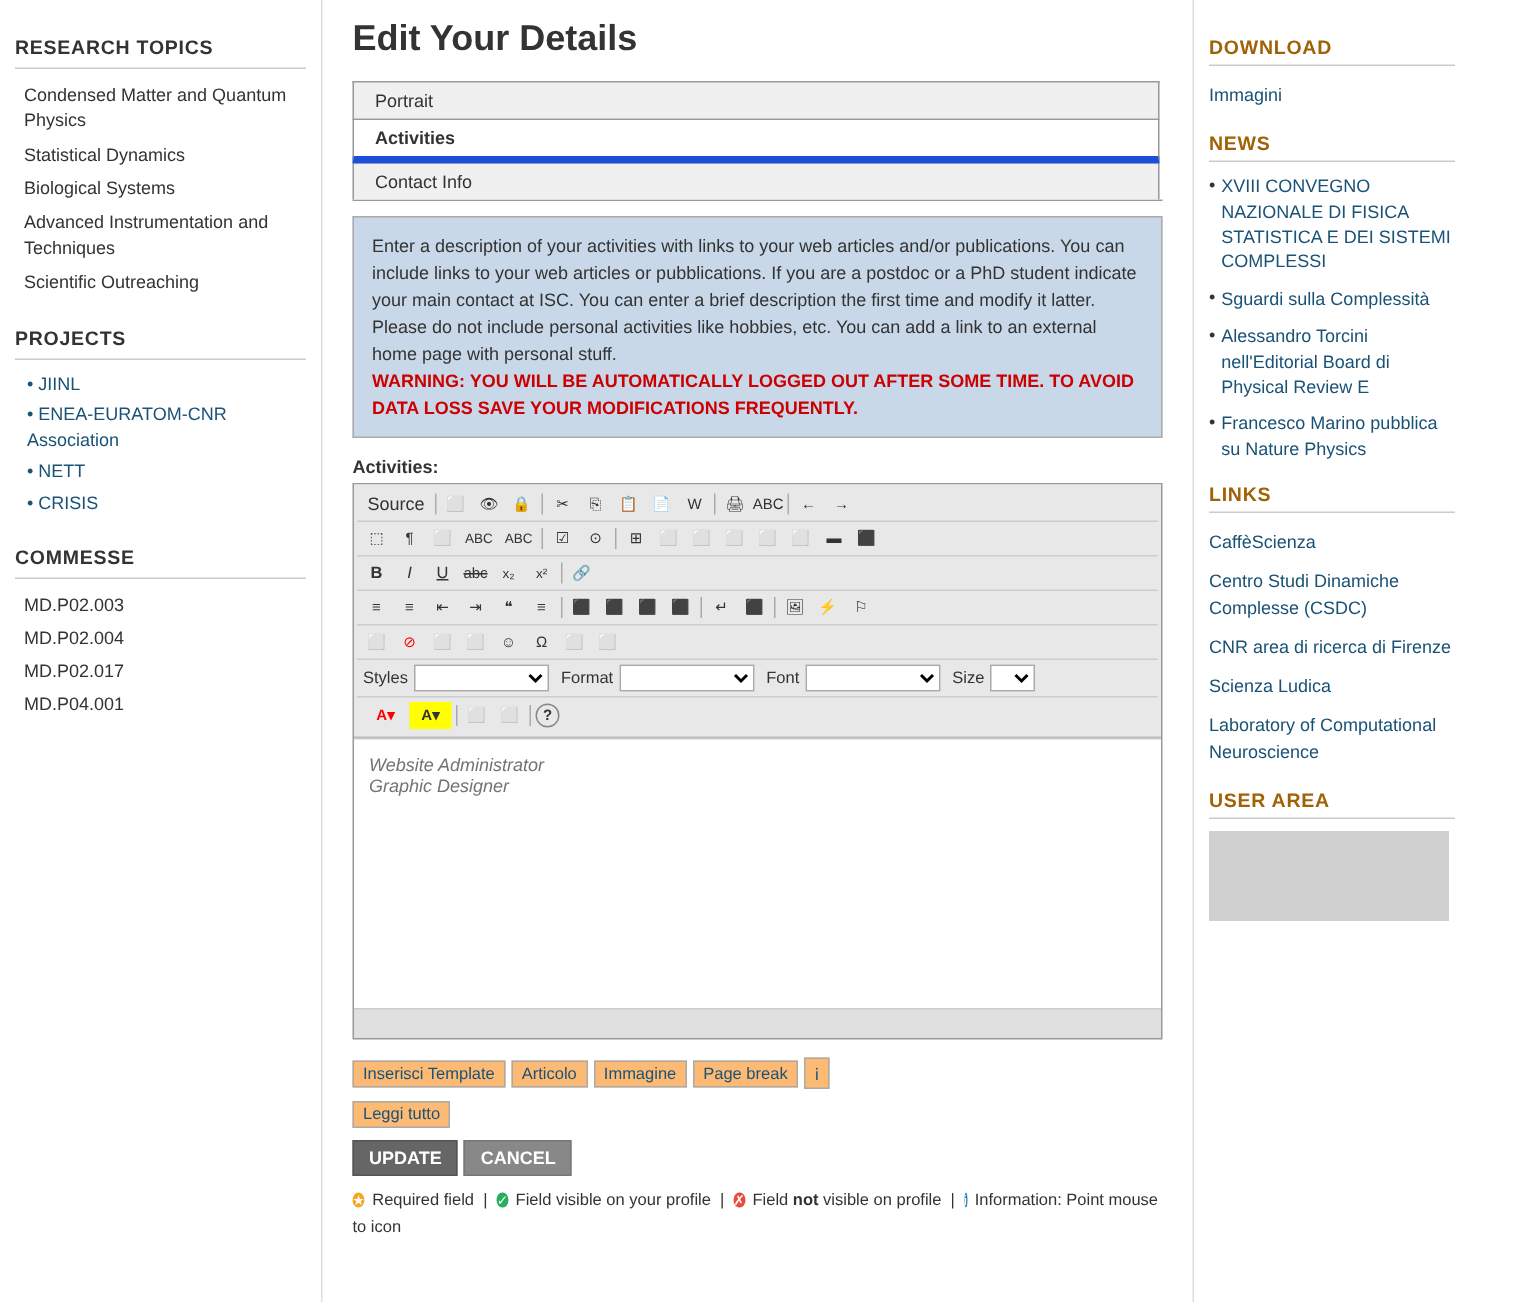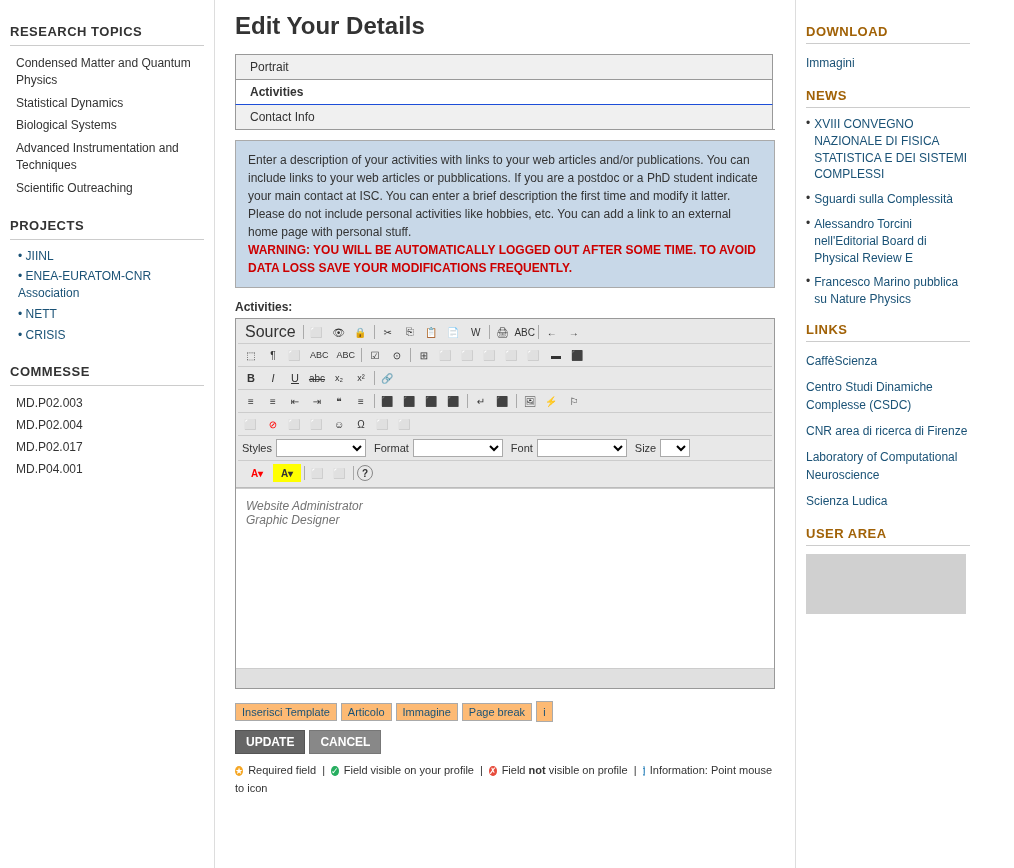--- a/index.html
+++ b/index.html
@@ -22,21 +22,21 @@
     .sidebar-plain { display: block; font-size: 12px; color: #333; padding: 2px 0 2px 6px; line-height: 1.5; }
 
     
     .main { flex: 1; padding: 12px 20px 20px 20px; max-width: 580px; }
     
     .page-title { font-size: 24px; font-weight: bold; color: #333; margin-bottom: 14px; }
     
     
     .tabs { display: flex; border-bottom: 1px solid #999; margin-bottom: 10px; flex-direction: column; }
     .tab { padding: 5px 14px; font-size: 12px; border: 1px solid #999; border-bottom: none; background: #f0f0f0; cursor: pointer; color: #333; text-decoration: none; margin-right: 2px; }
-    .tab.active { background: #fff; font-weight: bold; border-bottom: 1px solid #1d4ed8; margin-bottom: -1px; z-index: 1; position: relative; }
+    .tab.active { background: #fff; font-weight: bold; border-bottom: 5px solid #1d4ed8; margin-bottom: -1px; z-index: 1; position: relative; }
     
     
     .info-box { background: #c8d8e8; border: 1px solid #aaa; padding: 10px 12px; margin-bottom: 12px; font-size: 12px; line-height: 1.5; color: #333; }
     .info-box .warning { color: #cc0000; font-weight: bold; }
     
     
     .editor-container { border: 1px solid #999; margin-bottom: 12px; }
     
     .editor-toolbar { background: #e8e8e8; border-bottom: 1px solid #bbb; padding: 2px; }
     .toolbar-row { display: flex; align-items: center; flex-wrap: wrap; padding: 1px 2px; border-bottom: 1px solid #ccc; min-height: 22px; }
@@ -126,21 +126,21 @@
       <span>Enter a description of your activities with links to your web articles and/or publications. You can include links to your web articles or pubblications. If you are a postdoc or a PhD student indicate your main contact at ISC. You can enter a brief description the first time and modify it latter.  Please do not include personal activities like hobbies, etc. You can add a link to an external home page with personal stuff.</span>
       <br><span class="warning">WARNING: YOU WILL BE AUTOMATICALLY LOGGED OUT AFTER SOME TIME. TO AVOID DATA LOSS SAVE YOUR MODIFICATIONS FREQUENTLY.</span>
     </div>
 
     <div style="font-size:12px; font-weight:bold; margin-bottom:4px;">Activities:</div>
 
     <div class="editor-container">
       <div class="editor-toolbar">
 
         <div class="toolbar-row">
-          <button class="tb-btn" style="width:auto;padding:0 3px;font-size:16px;">Source</button>
+          <button class="tb-btn" style="width:auto;padding:0 3px;font-size:12px;">Source</button>
           <div class="tb-sep"></div>
           <button class="tb-btn">⬜</button>
           <button class="tb-btn">👁</button>
           <button class="tb-btn">🔒</button>
           <div class="tb-sep"></div>
           <button class="tb-btn">✂</button>
           <button class="tb-btn">⎘</button>
           <button class="tb-btn">📋</button>
           <button class="tb-btn">📄</button>
           <button class="tb-btn">W</button>
@@ -244,20 +244,23 @@
 
       <div class="editor-footer"></div>
     </div>
 
     <div class="bottom-buttons">
       <button class="insert-btn">Inserisci Template</button>
       <button class="insert-btn">Articolo</button>
       <button class="insert-btn">Immagine</button>
       <button class="insert-btn">Page break</button>
       <button class="insert-btn">ℹ</button>
+    </div>
+    <div class="bottom-buttons">
+      <button class="insert-btn">Leggi tutto</button>
     </div>
 
     <div class="action-buttons">
       <button class="btn-update">UPDATE</button>
       <button class="btn-cancel">CANCEL</button>
     </div>
 
     <div class="legend">
       <span class="icon-yellow">★</span>
       <span>Required field</span>
@@ -295,21 +298,21 @@
     <div class="news-item">
       <span class="news-bullet">•</span>
       <a href="#" class="news-link">Francesco Marino pubblica su Nature Physics</a>
     </div>
 
     <div class="right-section-title">LINKS</div>
     <hr class="right-divider">
     <a href="#" class="right-link">CaffèScienza</a>
     <a href="#" class="right-link" style="margin-top:4px;display:block;">Centro Studi Dinamiche Complesse (CSDC)</a>
     <a href="#" class="right-link" style="margin-top:4px;display:block;">CNR area di ricerca di Firenze</a>
+    <a href="#" class="right-link" style="margin-top:4px;display:block;">Scienza Ludica</a>
     <a href="#" class="right-link" style="margin-top:4px;display:block;">Laboratory of Computational Neuroscience</a>
-    <a href="#" class="right-link" style="margin-top:4px;display:block;">Scienza Ludica</a>
 
     <div class="right-section-title">USER AREA</div>
     <hr class="right-divider">
     <div class="user-area-box"></div>
   </div>
 
 </div>
 
 </body></html>

